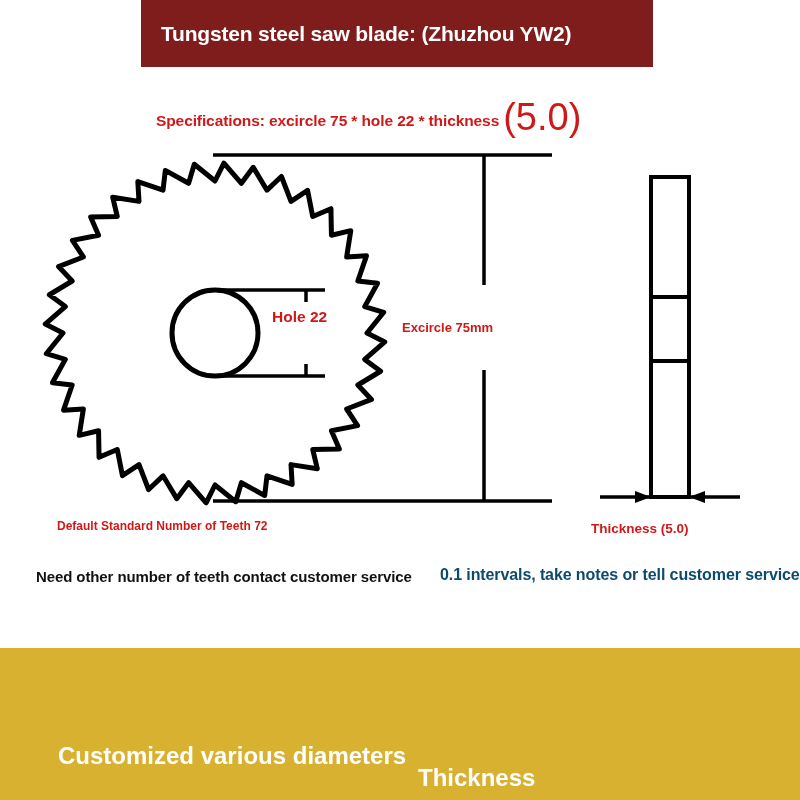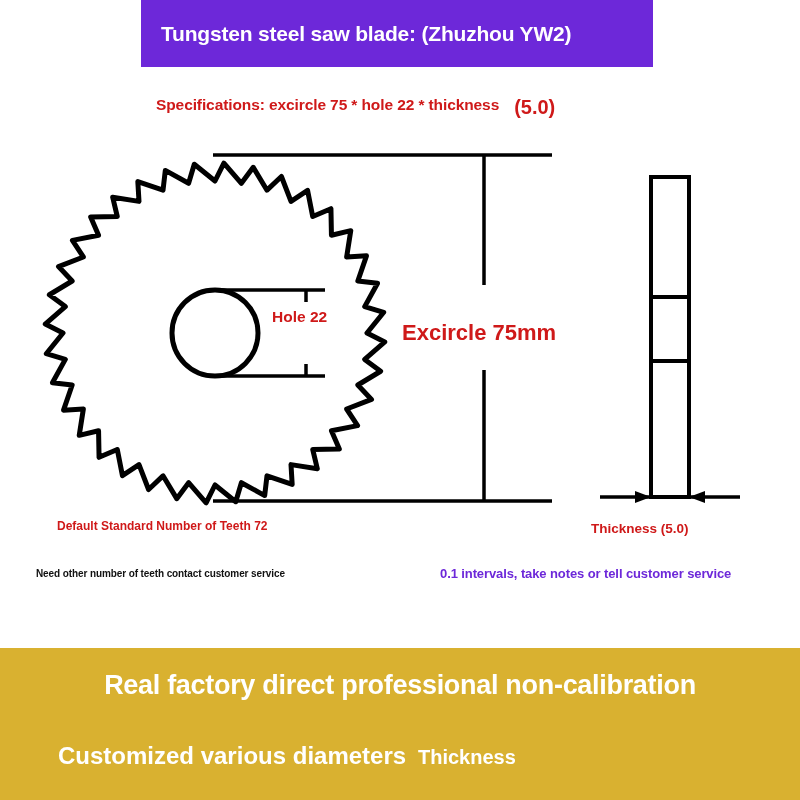--- a/index.html
+++ b/index.html
@@ -21,21 +21,21 @@
     background: #ffffff;
   }
 
   
   .top-banner {
     position: absolute;
     left: 141px;
     top: 0px;
     width: 512px;
     height: 67px;
-    background: #6d28d9;
+    background: #7f1d1d;
     display: flex;
     align-items: center;
     justify-content: flex-start;
     box-sizing: border-box;
     padding-left: 20px;
   }
   .top-banner-text {
     color: #ffffff;
     font-size: 21px;
     font-weight: bold;
@@ -54,23 +54,23 @@
   }
   .spec-main {
     color: #cf1919;
     font-size: 15.5px;
     font-weight: bold;
     letter-spacing: -0.1px;
     margin-left: 38px;
   }
   .spec-value {
     color: #cf1919;
-    font-size: 20px;
-    font-weight: bold;
-    margin-left: 15px;
+    font-size: 38px;
+    font-weight: normal;
+    margin-left: 4px;
     position: relative;
     top: 4px;
   }
 
   
   .drawing {
     position: absolute;
     left: 0;
     top: 0;
     width: 800px;
@@ -86,50 +86,50 @@
     left: 272px;
     top: 308px;
     color: #cf1919;
     font-size: 15.5px;
     font-weight: bold;
   }
   .lbl-excircle {
     left: 402px;
     top: 320px;
     color: #cf1919;
-    font-size: 22px;
+    font-size: 13px;
     font-weight: bold;
   }
   .lbl-teeth {
     left: 57px;
     top: 519px;
     color: #cf1919;
     font-size: 12px;
     font-weight: bold;
   }
   .lbl-teeth-note {
     left: 36px;
     top: 568px;
     color: #111111;
-    font-size: 10px;
+    font-size: 15px;
     font-weight: bold;
     letter-spacing: -0.1px;
   }
   .lbl-thickness {
     left: 591px;
     top: 521px;
     color: #cf1919;
     font-size: 13.5px;
     font-weight: bold;
   }
   .lbl-thickness-note {
     left: 440px;
     top: 566px;
-    color: #6d28d9;
-    font-size: 13px;
+    color: #0c4a6e;
+    font-size: 16px;
     font-weight: bold;
     letter-spacing: -0.1px;
   }
 
   
   .bottom-banner {
     position: absolute;
     left: 0px;
     top: 648px;
     width: 800px;
@@ -161,22 +161,22 @@
     font-weight: bold;
     white-space: nowrap;
   }
   .bb-diameters {
     left: 58px;
     top: 6px;
     font-size: 24px;
   }
   .bb-thickness {
     left: 418px;
-    top: 10px;
-    font-size: 20px;
+    top: 28px;
+    font-size: 24px;
   }
   .bb-teeth {
     left: 535px;
     top: -6px;
     font-size: 22px;
     line-height: 1.12;
     white-space: pre-line;
   }
 </style>
 </head>
@@ -225,20 +225,19 @@
 
   <span class="lbl lbl-teeth">Default Standard Number of Teeth 72</span>
 
   <span class="lbl lbl-teeth-note">Need other number of teeth contact customer service</span>
 
   <span class="lbl lbl-thickness">Thickness (5.0)</span>
 
   <span class="lbl lbl-thickness-note">0.1 intervals, take notes or tell customer service</span>
 
   <div class="bottom-banner">
-    <div class="bottom-headline">Real factory direct professional non-calibration</div>
     <div class="bottom-row">
       <span class="bb-item bb-diameters">Customized various diameters</span>
       <span class="bb-item bb-thickness">Thickness</span>
     </div>
   </div>
 
 </div>
 
 </body></html>

